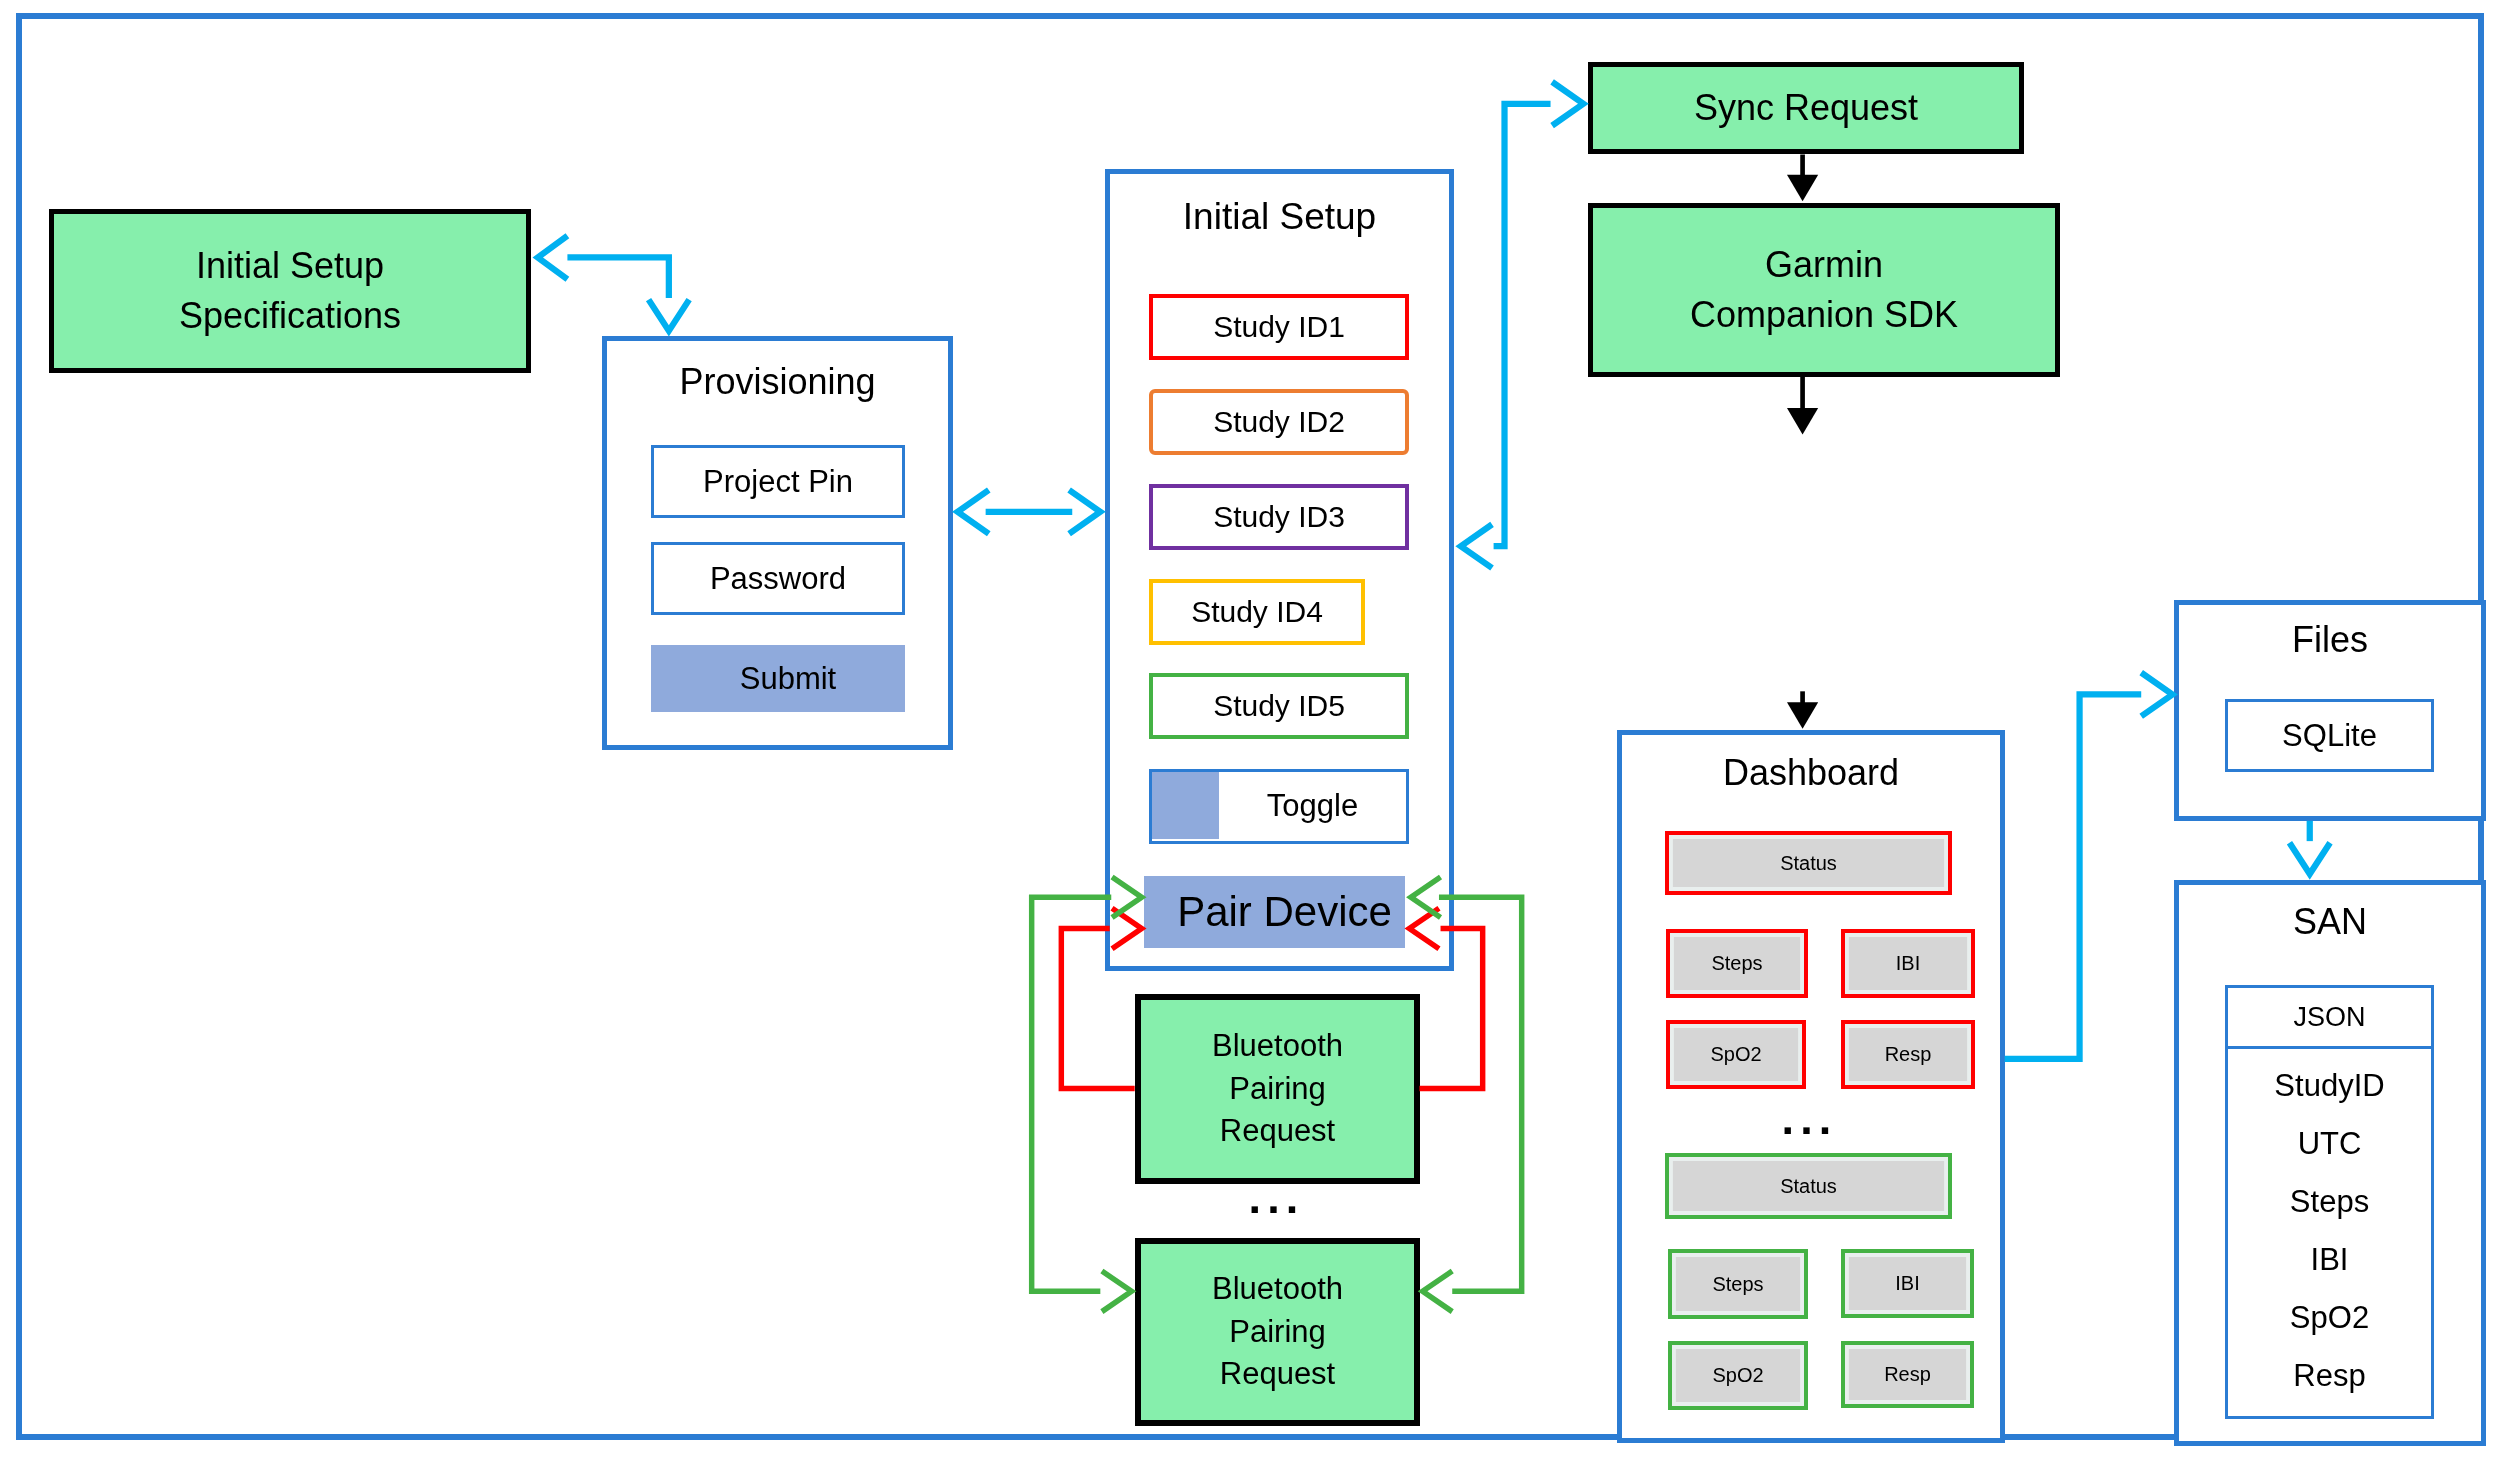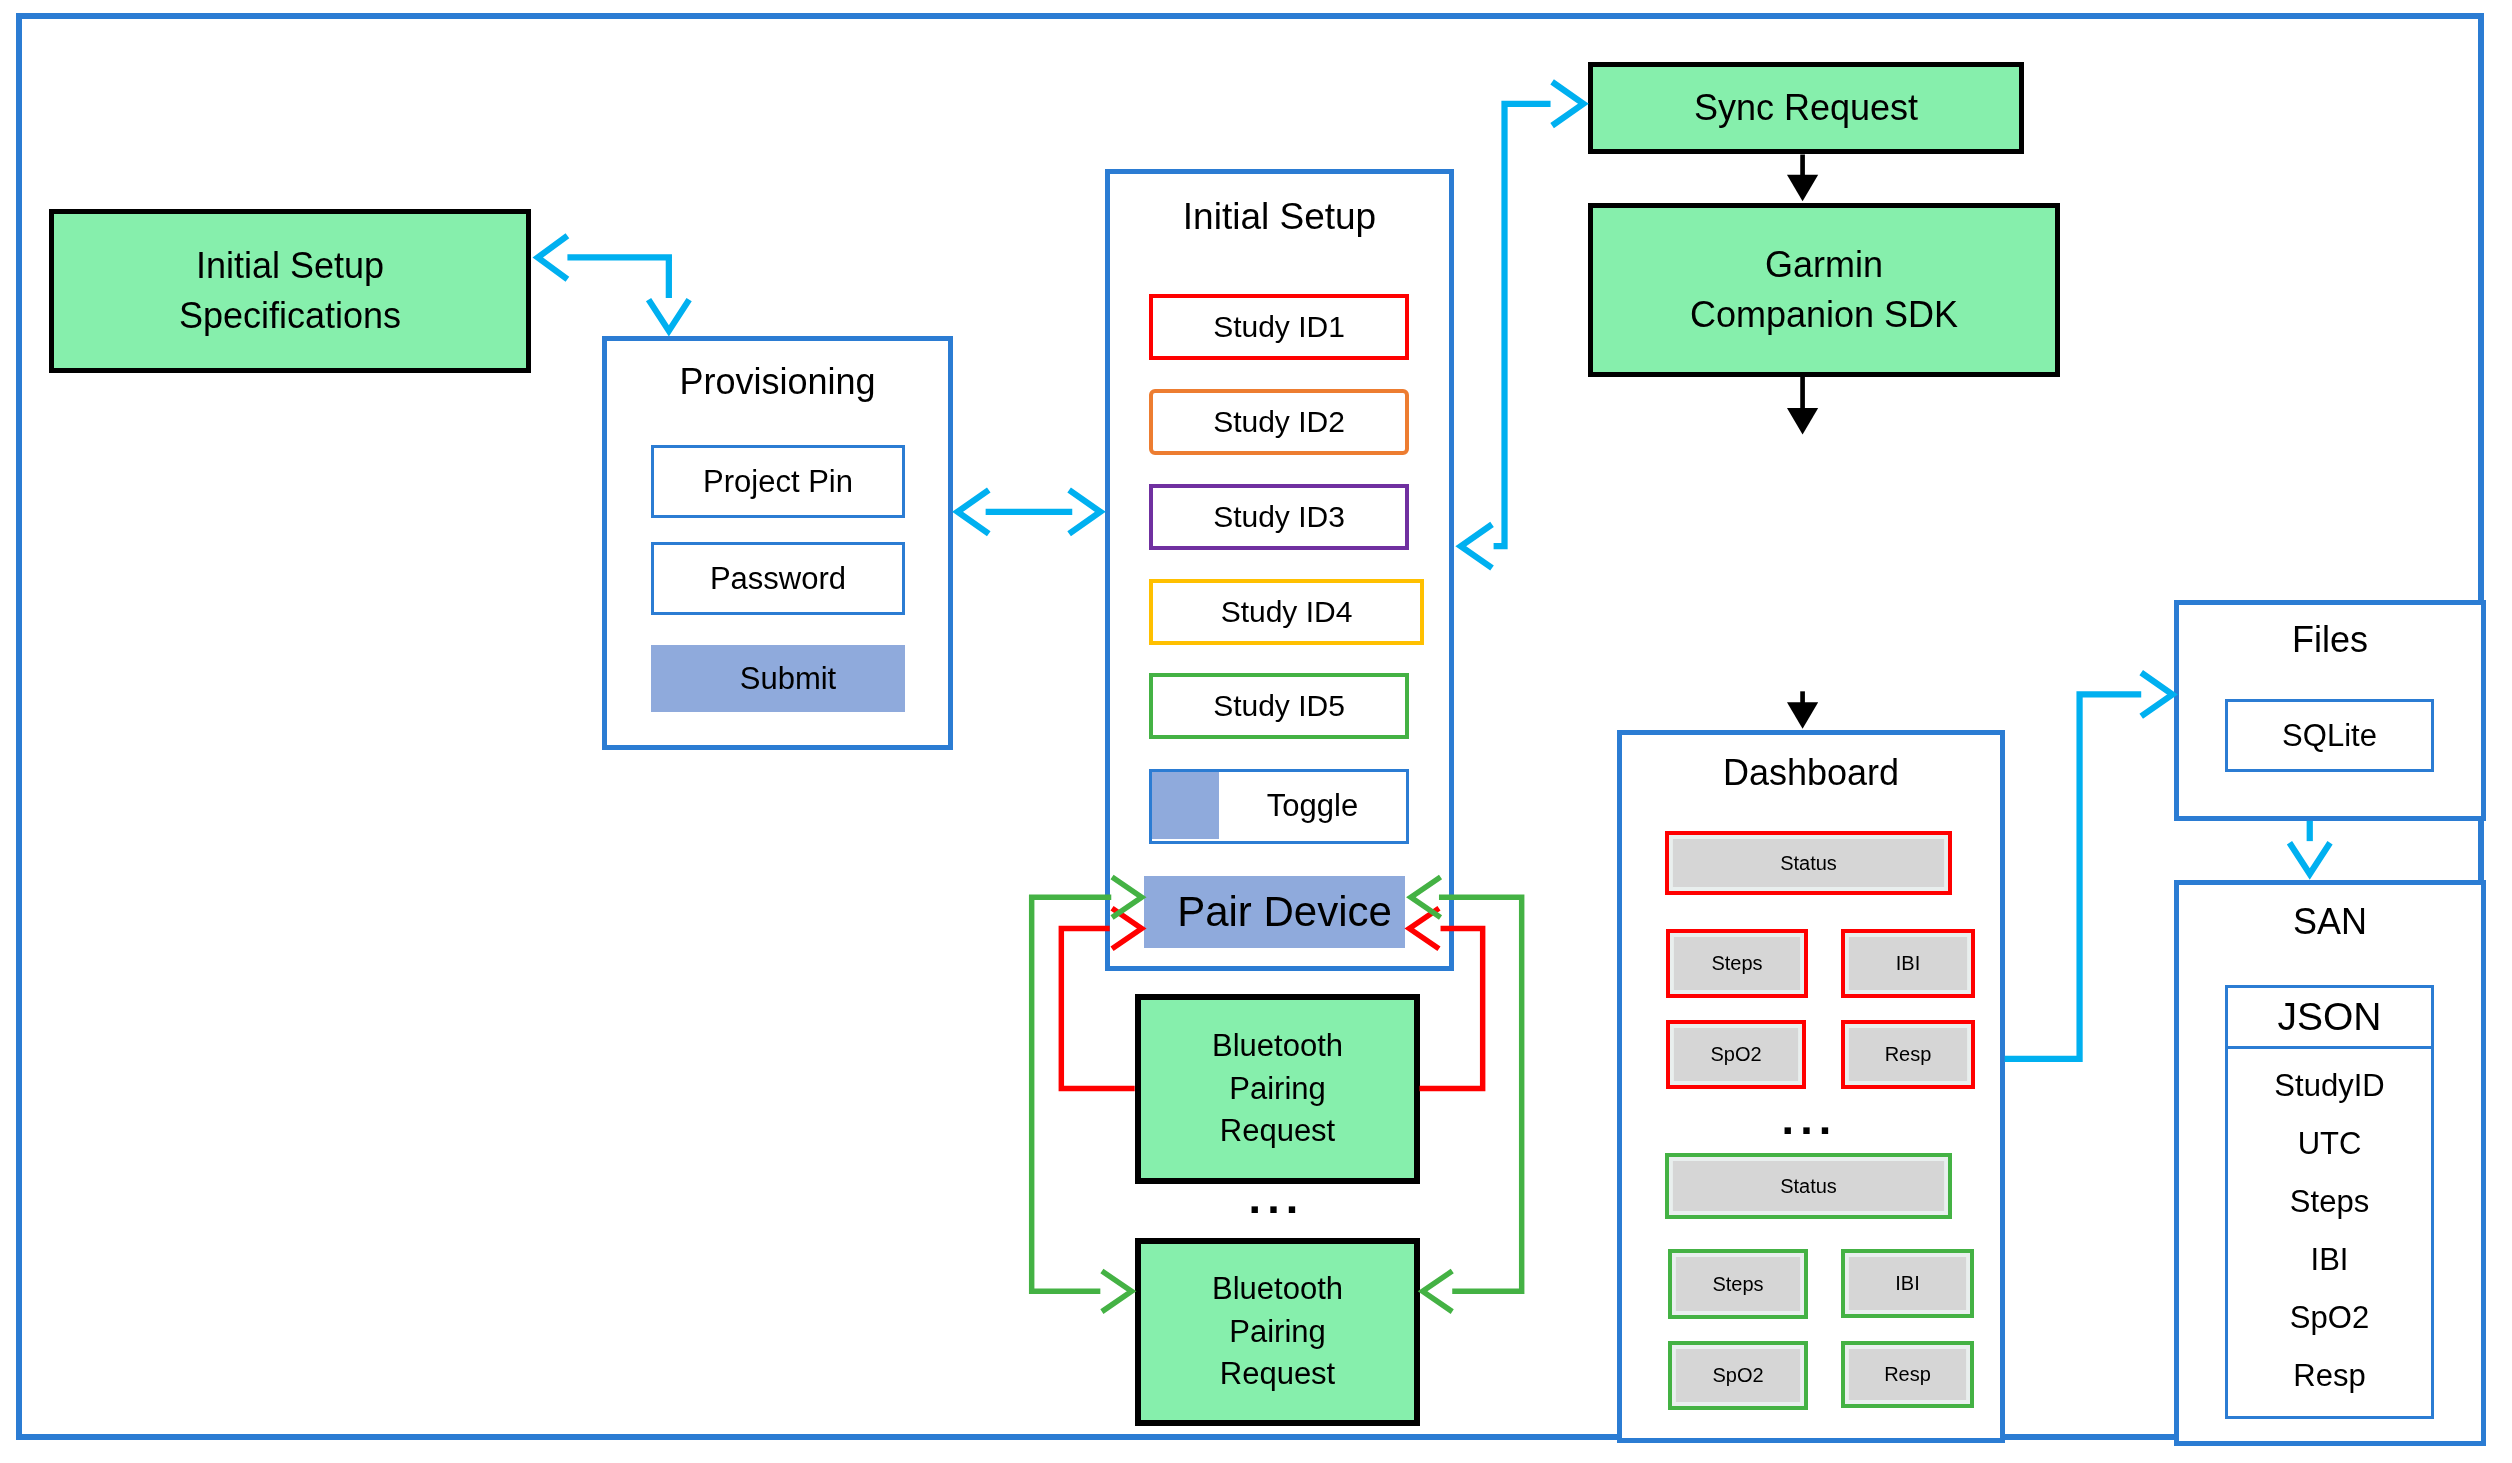--- a/index.html
+++ b/index.html
@@ -43,21 +43,21 @@
     <div class="abs field" style="left:44px;top:104px;width:254px;height:73px;">Project Pin</div>
     <div class="abs field" style="left:44px;top:201px;width:254px;height:73px;">Password</div>
     <div class="abs fill" style="left:44px;top:304px;width:254px;height:67px;">Submit</div>
   </div>
 
   <div class="abs panel bblue" style="left:1105px;top:169px;width:349px;height:802px;">
     <div class="ptitle" style="top:22px;font-size:37px;">Initial Setup</div>
     <div class="abs chip" style="left:39px;top:120px;width:260px;height:66px;border-color:var(--red);">Study ID1</div>
     <div class="abs chip" style="left:39px;top:215px;width:260px;height:66px;border-color:var(--orange);border-radius:6px;">Study ID2</div>
     <div class="abs chip" style="left:39px;top:310px;width:260px;height:66px;border-color:var(--purple);">Study ID3</div>
-    <div class="abs chip" style="left:39px;top:405px;width:275px;height:66px;border-color:var(--yellow);">Study ID4</div>
+    <div class="abs chip" style="left:39px;top:405px;width:216px;height:66px;border-color:var(--yellow);">Study ID4</div>
     <div class="abs chip" style="left:39px;top:499px;width:260px;height:66px;border-color:var(--green);">Study ID5</div>
 
     <div class="abs" style="left:39px;top:595px;width:260px;height:75px;border:3.9px solid var(--blue);background:#fff;">
       <div class="abs" style="left:0;top:0;width:67px;height:67px;background:var(--lblue);"></div>
       <div class="abs" style="left:67px;top:0;right:0;height:67px;display:flex;align-items:center;justify-content:center;font-size:31px;">Toggle</div>
     </div>
 
     <div class="abs fill" style="left:34px;top:702px;width:261px;height:72px;font-size:42px;">Pair Device</div>
   </div>
 
@@ -89,21 +89,21 @@
   </div>
 
   <div class="abs panel bblue" style="left:2174px;top:600px;width:312px;height:221px;">
     <div class="ptitle" style="top:14px;">Files</div>
     <div class="abs field" style="left:46px;top:94px;width:209px;height:73px;">SQLite</div>
   </div>
 
   <div class="abs panel bblue" style="left:2174px;top:880px;width:312px;height:566px;">
     <div class="ptitle" style="top:15.6px;">SAN</div>
     <div class="abs" style="left:46px;top:100px;width:209px;height:434px;border:3.9px solid var(--blue);background:#fff;">
-      <div style="height:61px;border-bottom:3.9px solid var(--blue);display:flex;align-items:center;justify-content:center;font-size:39px;box-sizing:border-box;">JSON</div>
+      <div style="height:61px;border-bottom:3.9px solid var(--blue);display:flex;align-items:center;justify-content:center;font-size:27px;box-sizing:border-box;">JSON</div>
       <div style="padding-top:7.8px;">
         <div style="text-align:center;font-size:31px;line-height:58px;">StudyID</div>
         <div style="text-align:center;font-size:31px;line-height:58px;">UTC</div>
         <div style="text-align:center;font-size:31px;line-height:58px;">Steps</div>
         <div style="text-align:center;font-size:31px;line-height:58px;">IBI</div>
         <div style="text-align:center;font-size:31px;line-height:58px;">SpO2</div>
         <div style="text-align:center;font-size:31px;line-height:58px;">Resp</div>
       </div>
     </div>
   </div>

